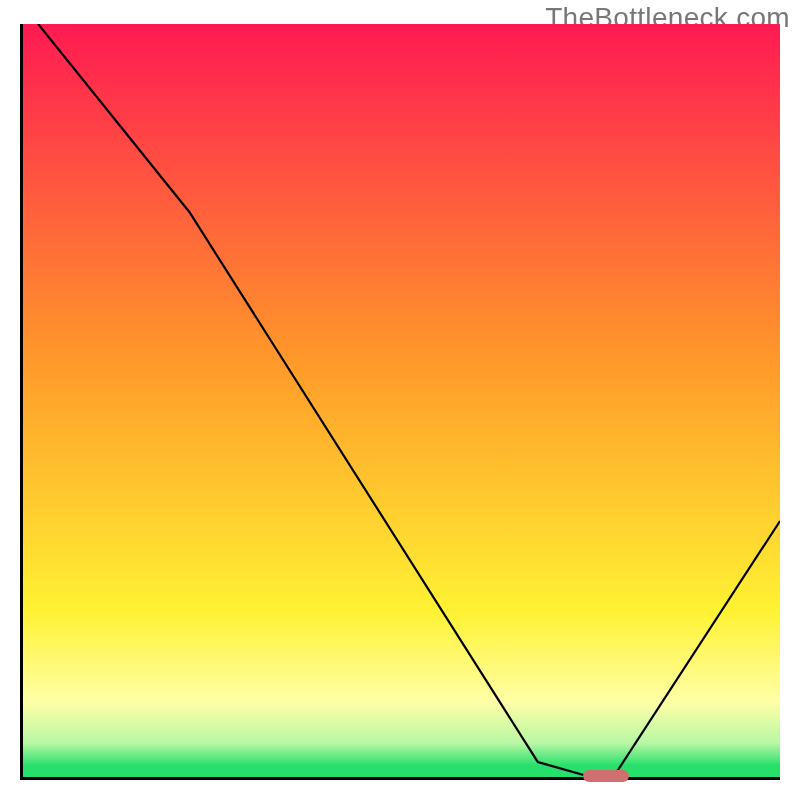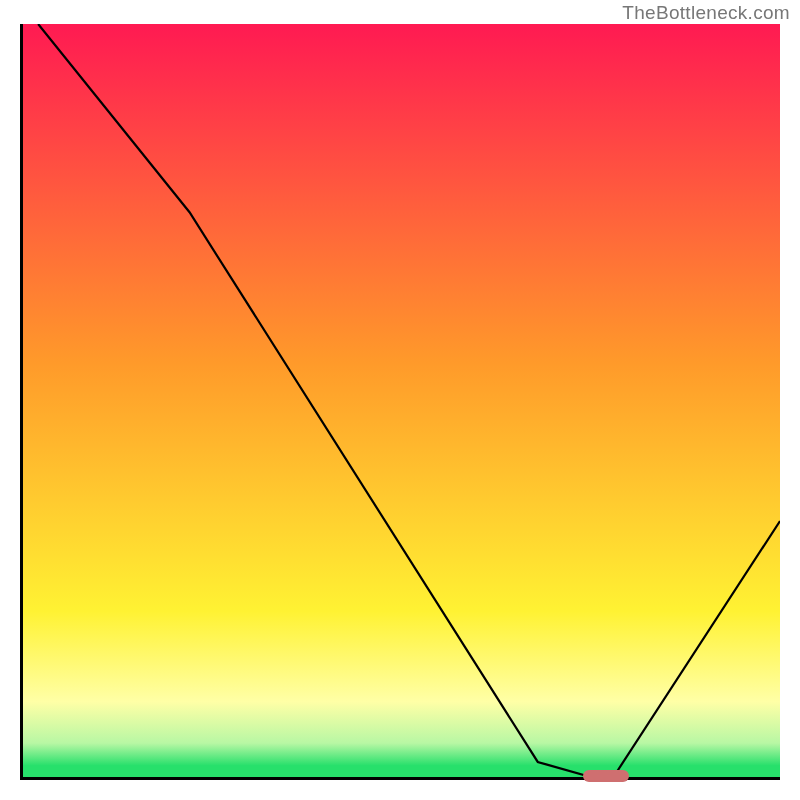--- a/index.html
+++ b/index.html
@@ -14,21 +14,21 @@
   .wrap {
     position: relative;
     width: 800px;
     height: 800px;
   }
   .watermark {
     position: absolute;
     top: 2px;
     right: 10px;
     color: #777;
-    font-size: 19px;
+    font-size: 28px;
     font-weight: 500;
     letter-spacing: 0.3px;
     text-align: center;
   }
   .plot {
     position: absolute;
     left: 20px;
     top: 24px;
     width: 760px;
     height: 756px;

